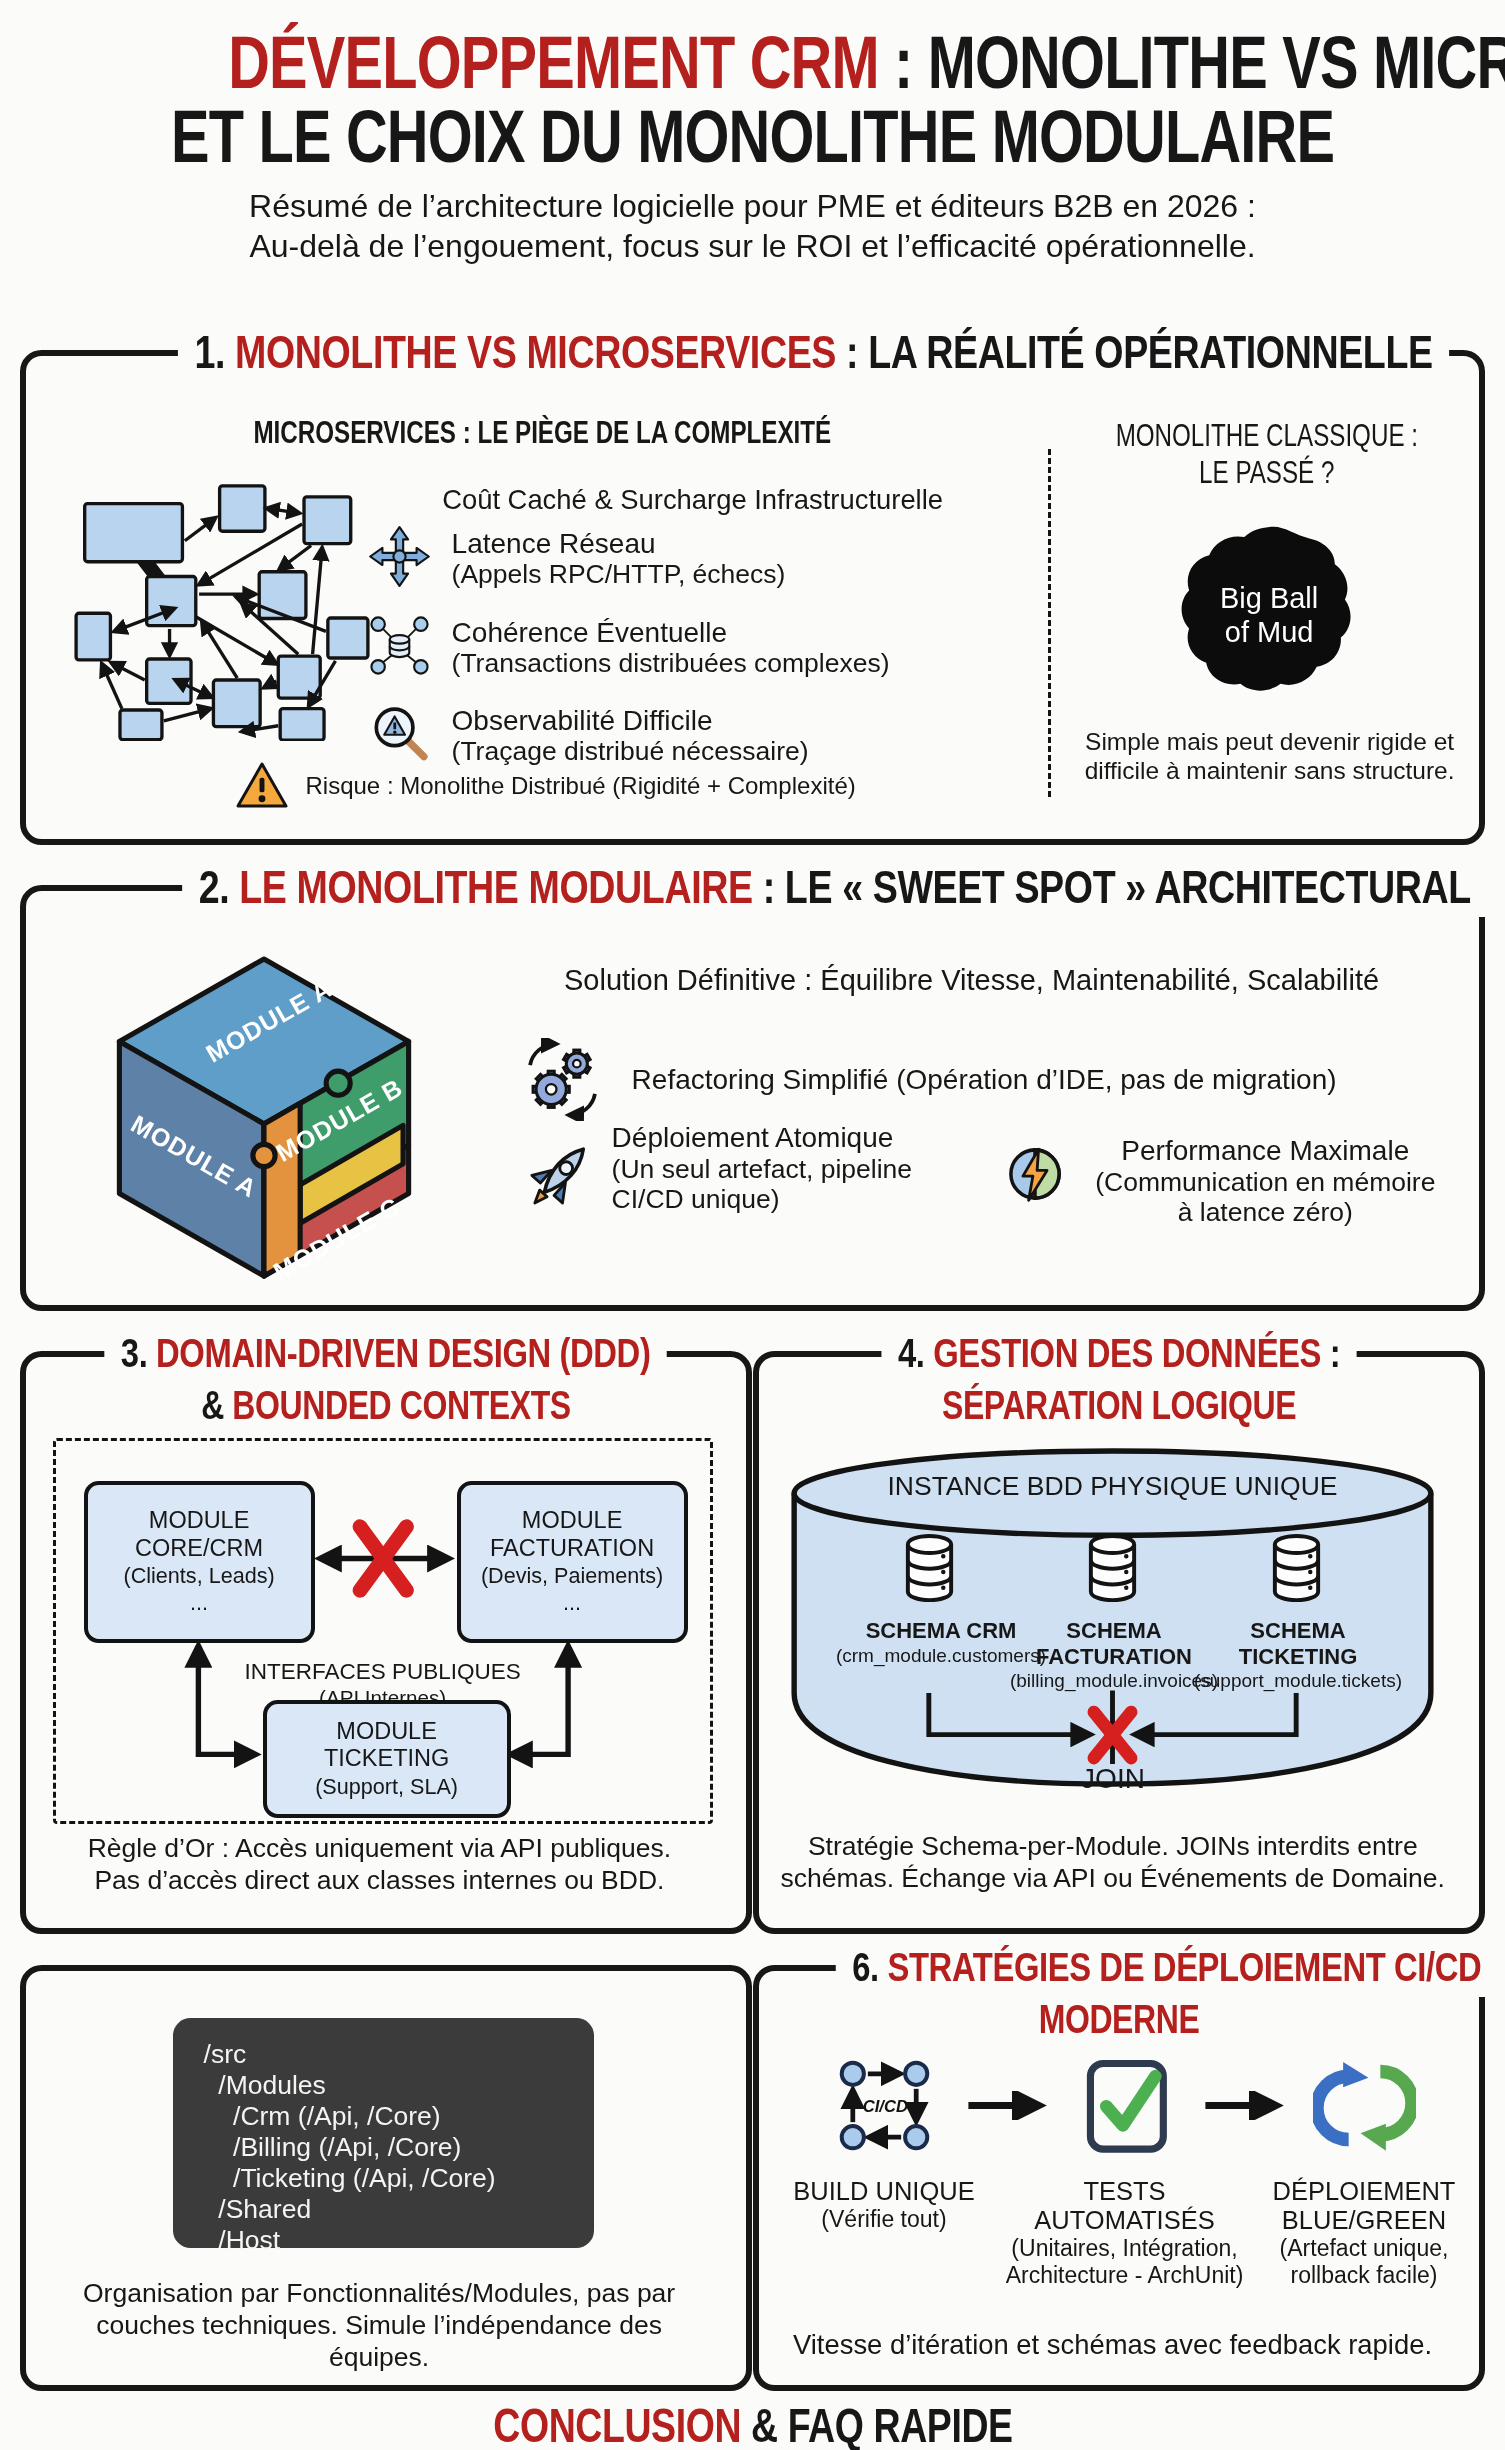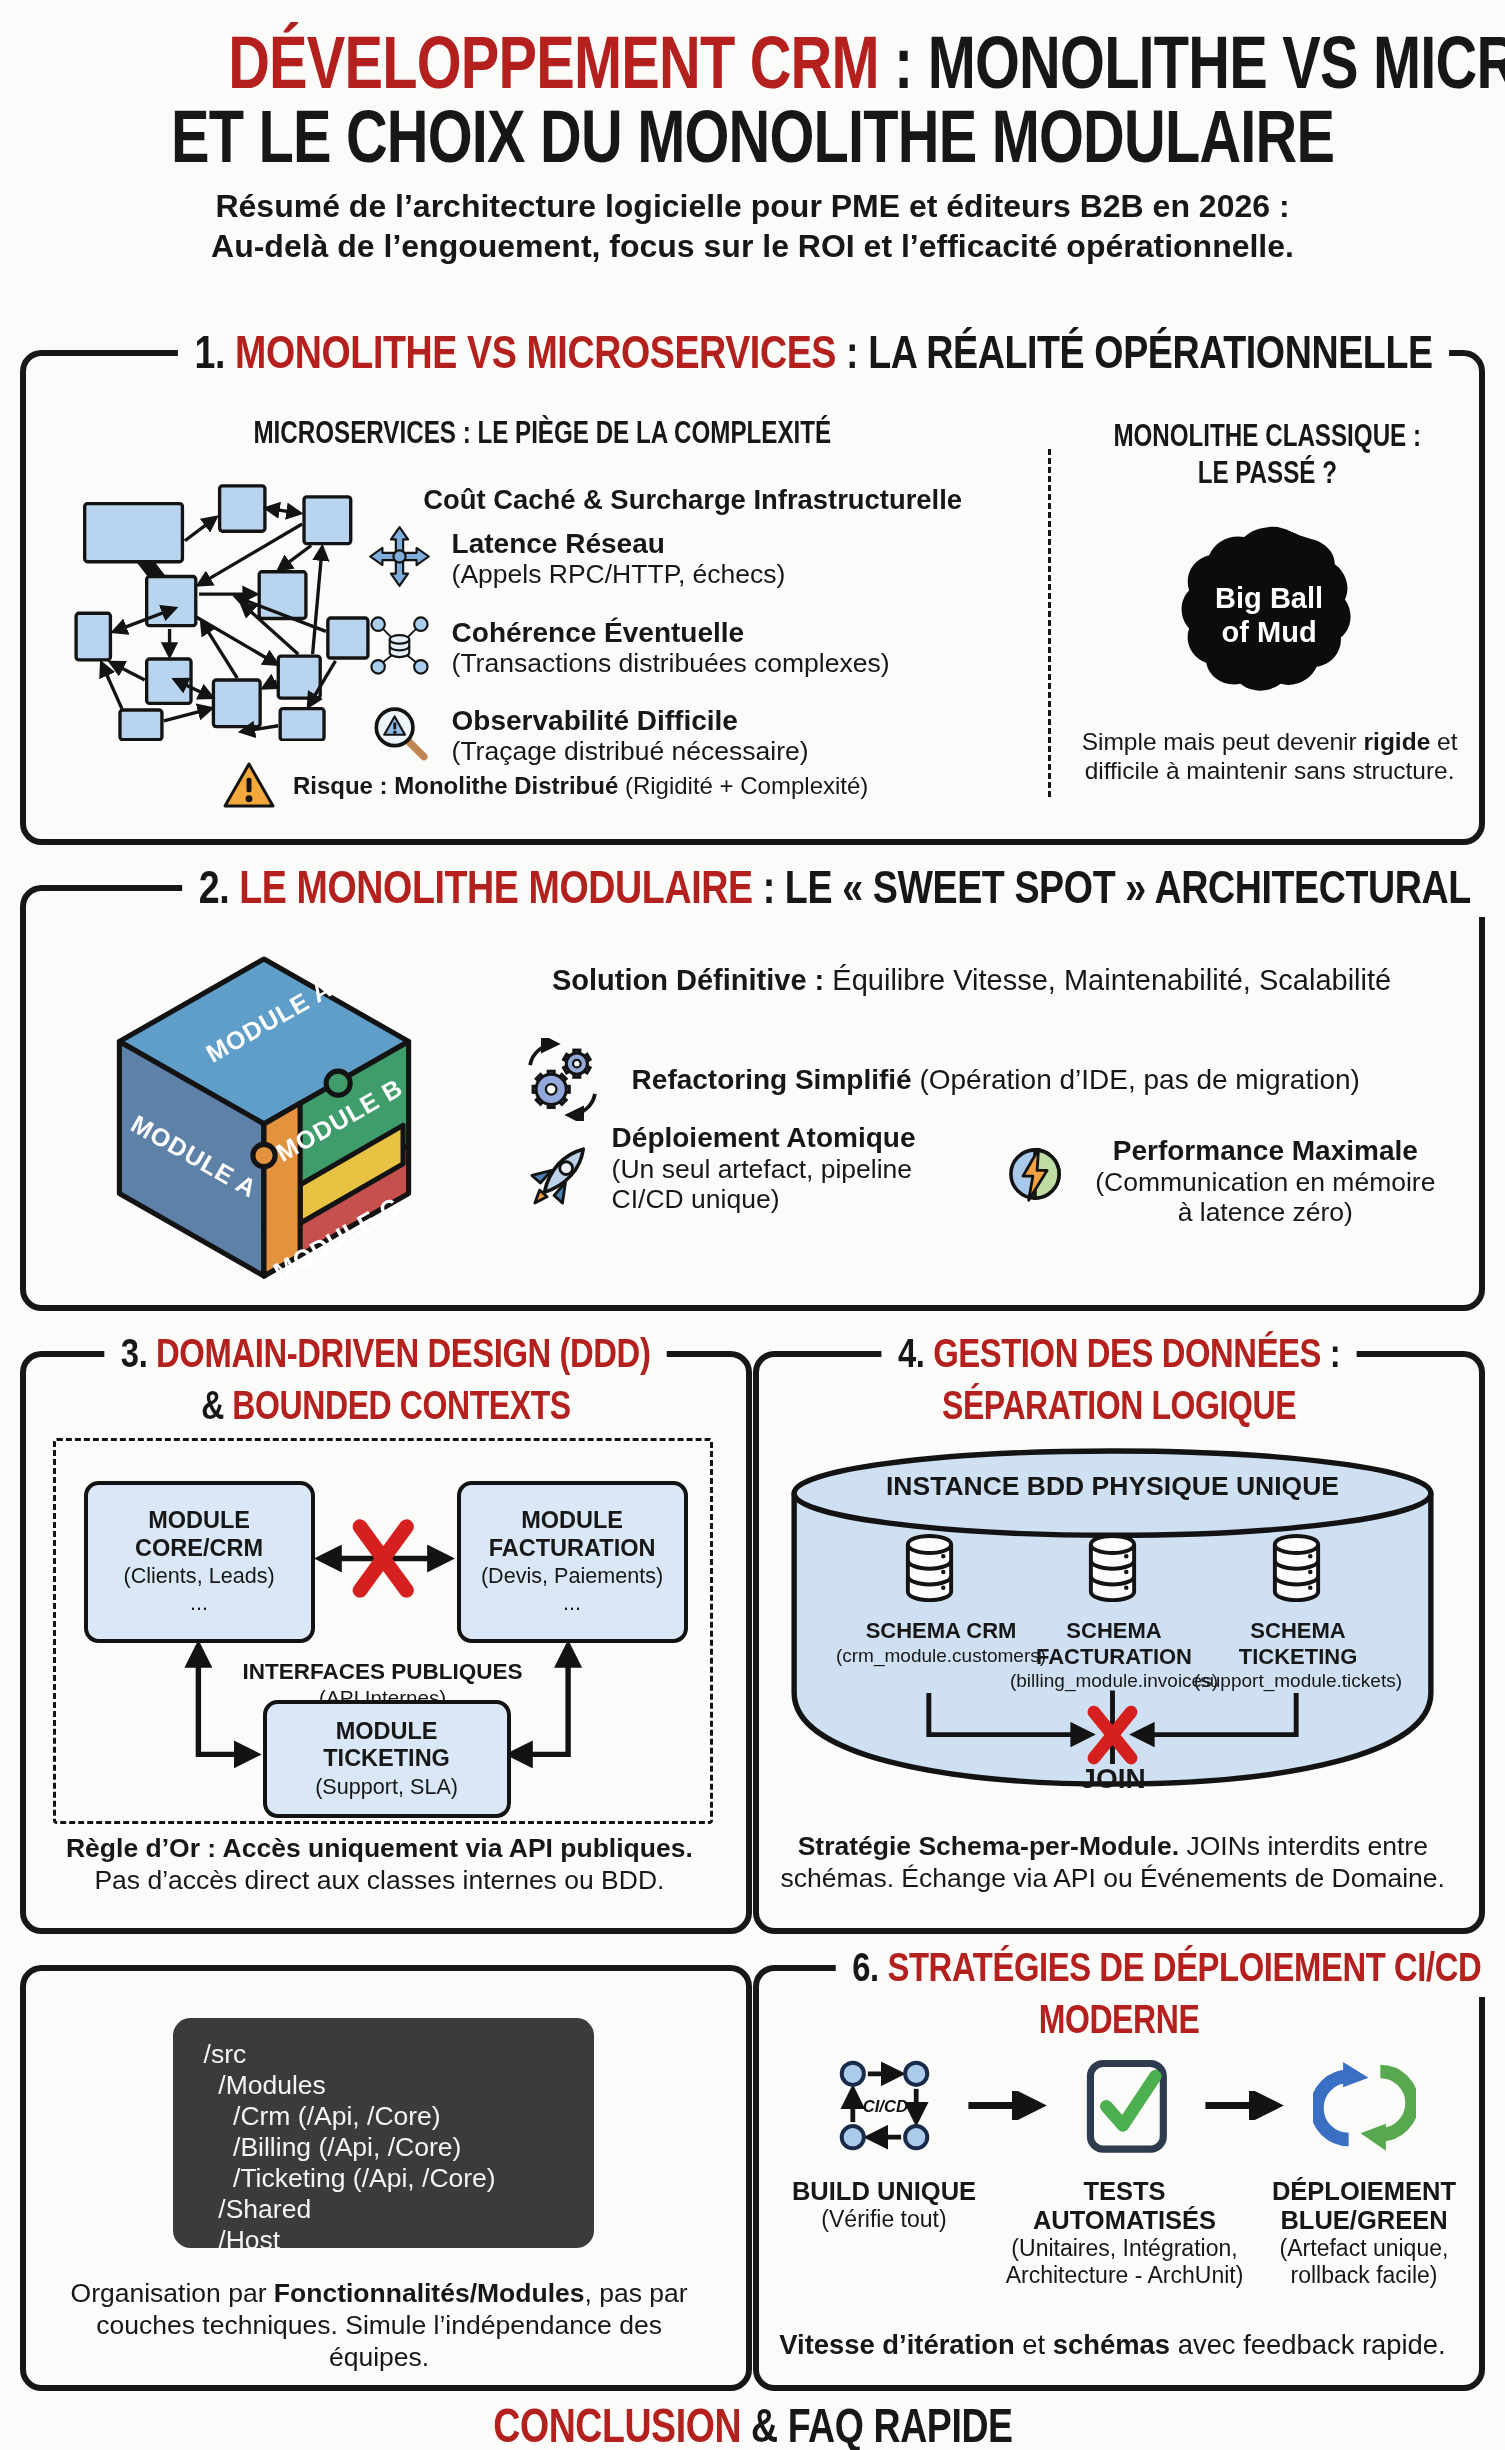--- a/index.html
+++ b/index.html
@@ -1,34 +1,34 @@
 <!DOCTYPE html>
 <html style="font-size:7.8px"><head>
 <meta charset="utf-8">
 <style>
   html,body{margin:0;padding:0;background:#e8e8e8}
   .page{position:relative;width:1505px;height:2774px;background:#FBFBF9;overflow:hidden;
         font-family:"Liberation Sans",sans-serif;color:#171717}
   .abs{position:absolute}
-  .b{font-weight:bold}
+  .b{font-weight:normal}
   .ctr{text-align:center}
   .cx{display:inline-block;transform:scaleX(.78);transform-origin:50% 50%;white-space:nowrap}
   .red{color:#B3201D}
   .blk{color:#171717}
   .box{position:absolute;border:6.4px solid #171717;border-radius:21.6px}
   .legend{position:absolute;left:-6.4px;right:-6.4px;top:-34px;text-align:center;line-height:60px;
           font-size:47px;font-weight:bold;letter-spacing:-0.5px}
   .legend.sm{font-size:41px}
   .lbg{background:#FBFBF9;padding:0 20.6px;display:inline-block;transform:scaleX(.8);
        transform-origin:50% 50%;white-space:nowrap}
   .l2{position:absolute;left:0;right:0;top:24.5px;text-align:center;font-size:41px;
       font-weight:bold;letter-spacing:-0.5px}
   .modbox{position:absolute;background:#D9E7F6;border:4.4px solid #131313;border-radius:14.7px;
           text-align:center;display:flex;flex-direction:column;justify-content:center;line-height:27.4px}
-  .modbox .t{font-weight:bold;font-size:23.5px}
+  .modbox .t{font-weight:normal;font-size:23.5px}
   .modbox .d{font-size:21.6px}
   .codeline{white-space:pre;font-size:26.5px;line-height:31px;color:#F4F4F2}
   .schema .t{font-weight:bold;font-size:22px;line-height:25.5px}
   .schema .d{font-size:19px;line-height:23.5px}
 </style>
 </head>
 <body>
 
 <svg width="0" height="0" style="position:absolute" aria-hidden="true">
   <defs>

